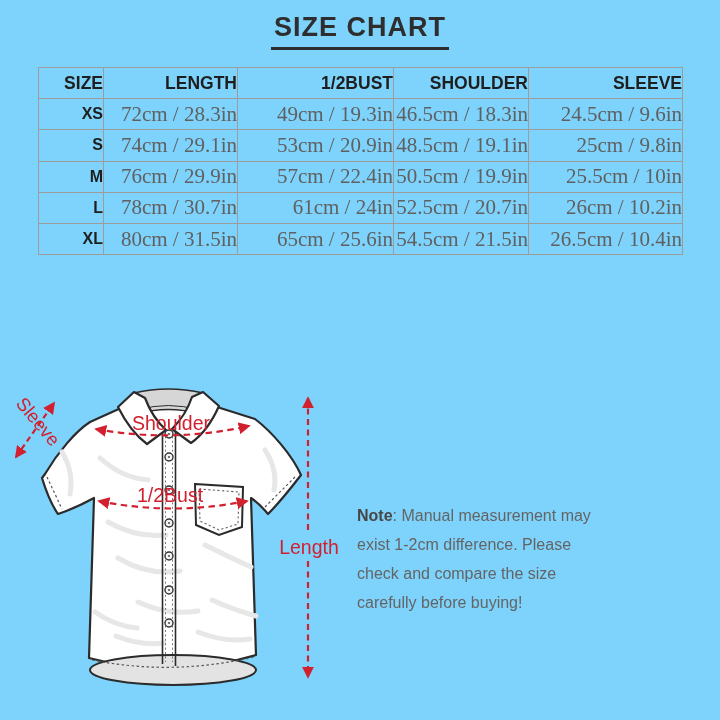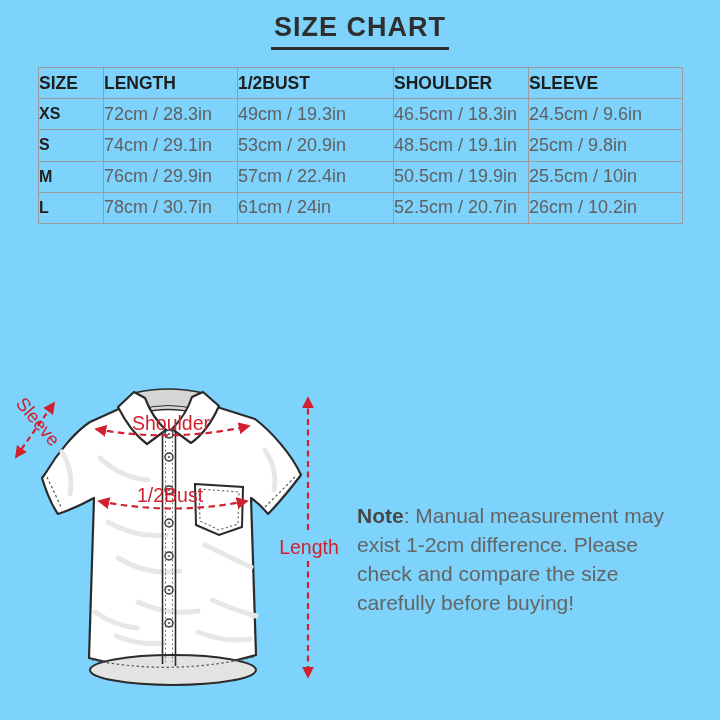--- a/index.html
+++ b/index.html
@@ -6,29 +6,29 @@
   body{width:720px;height:720px;background:#ffffff;font-family:"Liberation Sans", sans-serif;}
   .page{position:relative;width:720px;height:720px;background:#7dd3fc;overflow:hidden;}
 
   .title-wrap{position:absolute;top:12px;left:0;width:720px;text-align:center;}
   .title{display:inline-block;font-size:27px;font-weight:bold;color:#2e2e2e;letter-spacing:1px;
          border-bottom:3px solid #2e2e2e;padding:0 3px 4px 3px;}
 
   table.size-table{position:absolute;left:38px;top:67px;width:644px;border-collapse:collapse;
                    table-layout:fixed;}
   table.size-table th, table.size-table td{
-      border:1px solid #9c9c9c;text-align:left;vertical-align:middle;
+      border:1px solid #9c9c9c;text-align:right;vertical-align:middle;
       height:30.2px;padding:0;overflow:hidden;white-space:nowrap;}
   table.size-table th{font-size:17.5px;font-weight:bold;color:#1e1e1e;}
   td.size-cell{font-size:16px;font-weight:bold;color:#1e1e1e;}
-  td.data-cell{font-size:18px;color:#606060;}
+  td.data-cell{font-size:21px;color:#606060;font-family:Liberation Serif, serif;}
 
   .diagram-svg{position:absolute;left:0;top:375px;width:360px;height:345px;}
 
-  .note{position:absolute;left:357px;top:472px;width:320px;font-size:21px;line-height:29px;
+  .note{position:absolute;left:357px;top:472px;width:320px;font-size:16px;line-height:29px;
         color:#646464;white-space:pre-line;}
   .note .note-label{font-weight:bold;color:#474747;}
 </style>
 </head>
 <body>
 
 <div class="page">
 
   <div class="title-wrap">
     <span class="title">SIZE CHART</span>
@@ -70,20 +70,27 @@
       <td class="data-cell">57cm / 22.4in</td>
       <td class="data-cell">50.5cm / 19.9in</td>
       <td class="data-cell">25.5cm / 10in</td>
     </tr>
     <tr>
       <td class="size-cell">L</td>
       <td class="data-cell">78cm / 30.7in</td>
       <td class="data-cell">61cm / 24in</td>
       <td class="data-cell">52.5cm / 20.7in</td>
       <td class="data-cell">26cm / 10.2in</td>
+    </tr>
+    <tr>
+      <td class="size-cell">XL</td>
+      <td class="data-cell">80cm / 31.5in</td>
+      <td class="data-cell">65cm / 25.6in</td>
+      <td class="data-cell">54.5cm / 21.5in</td>
+      <td class="data-cell">26.5cm / 10.4in</td>
     </tr>
   </tbody>
     </table>
 
   <svg class="diagram-svg" viewBox="0 375 360 345" xmlns="http://www.w3.org/2000/svg">
     <defs>
       <marker id="arw" viewBox="0 0 10 10" refX="8.5" refY="5" markerWidth="5.5" markerHeight="5.5" orient="auto-start-reverse">
         <path d="M0,0 L10,5 L0,10 Z" fill="#d2202e"></path>
       </marker>
     </defs>

